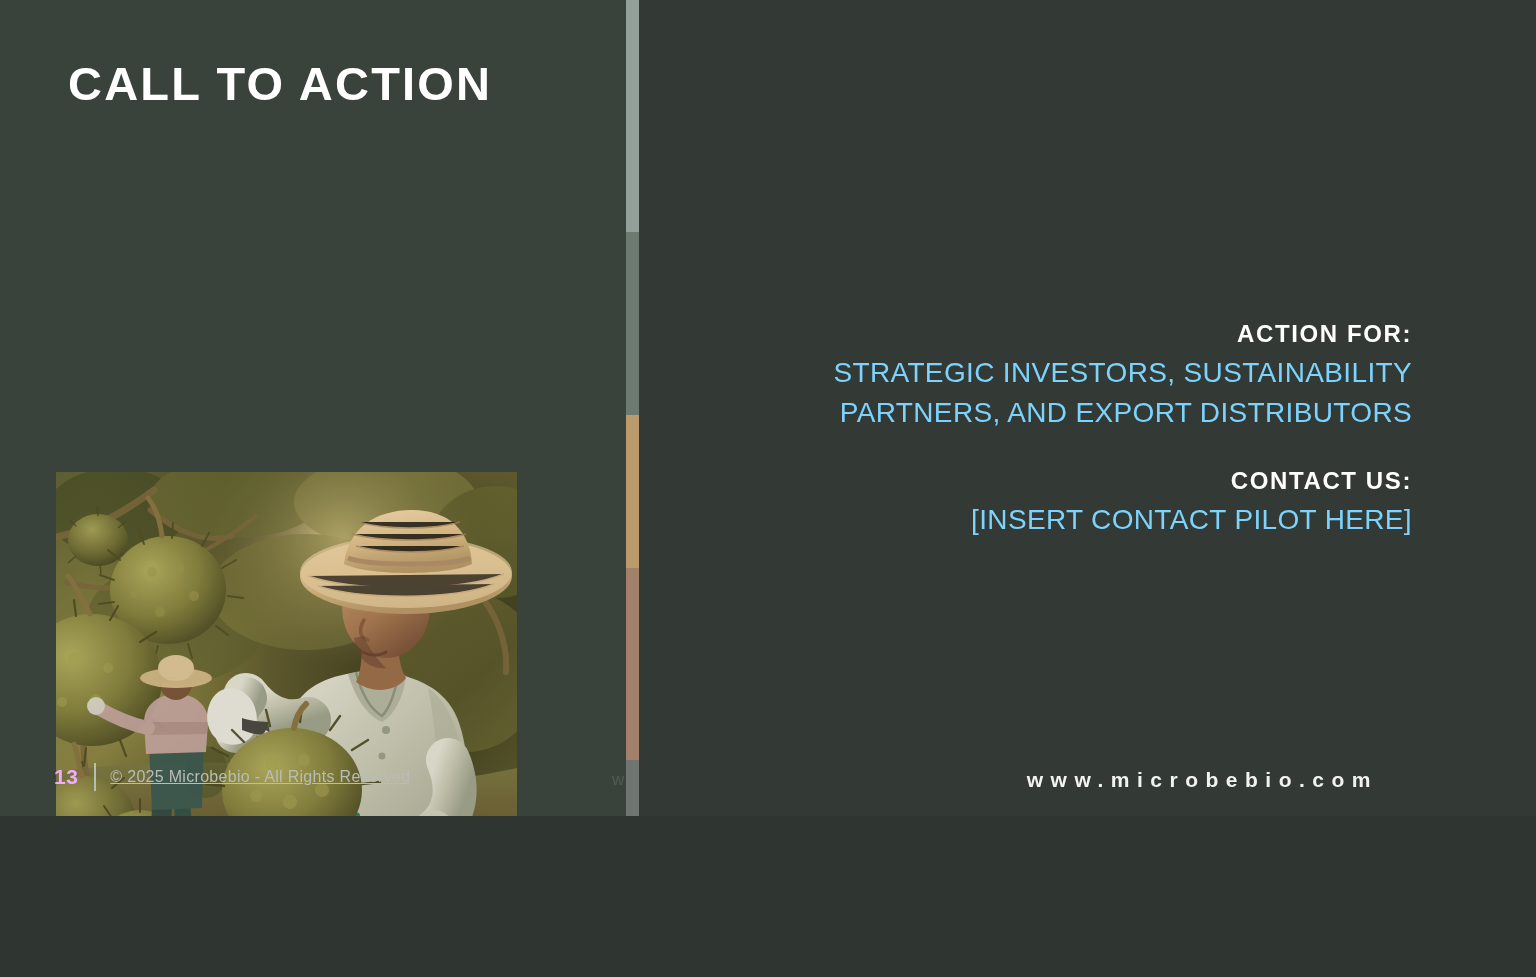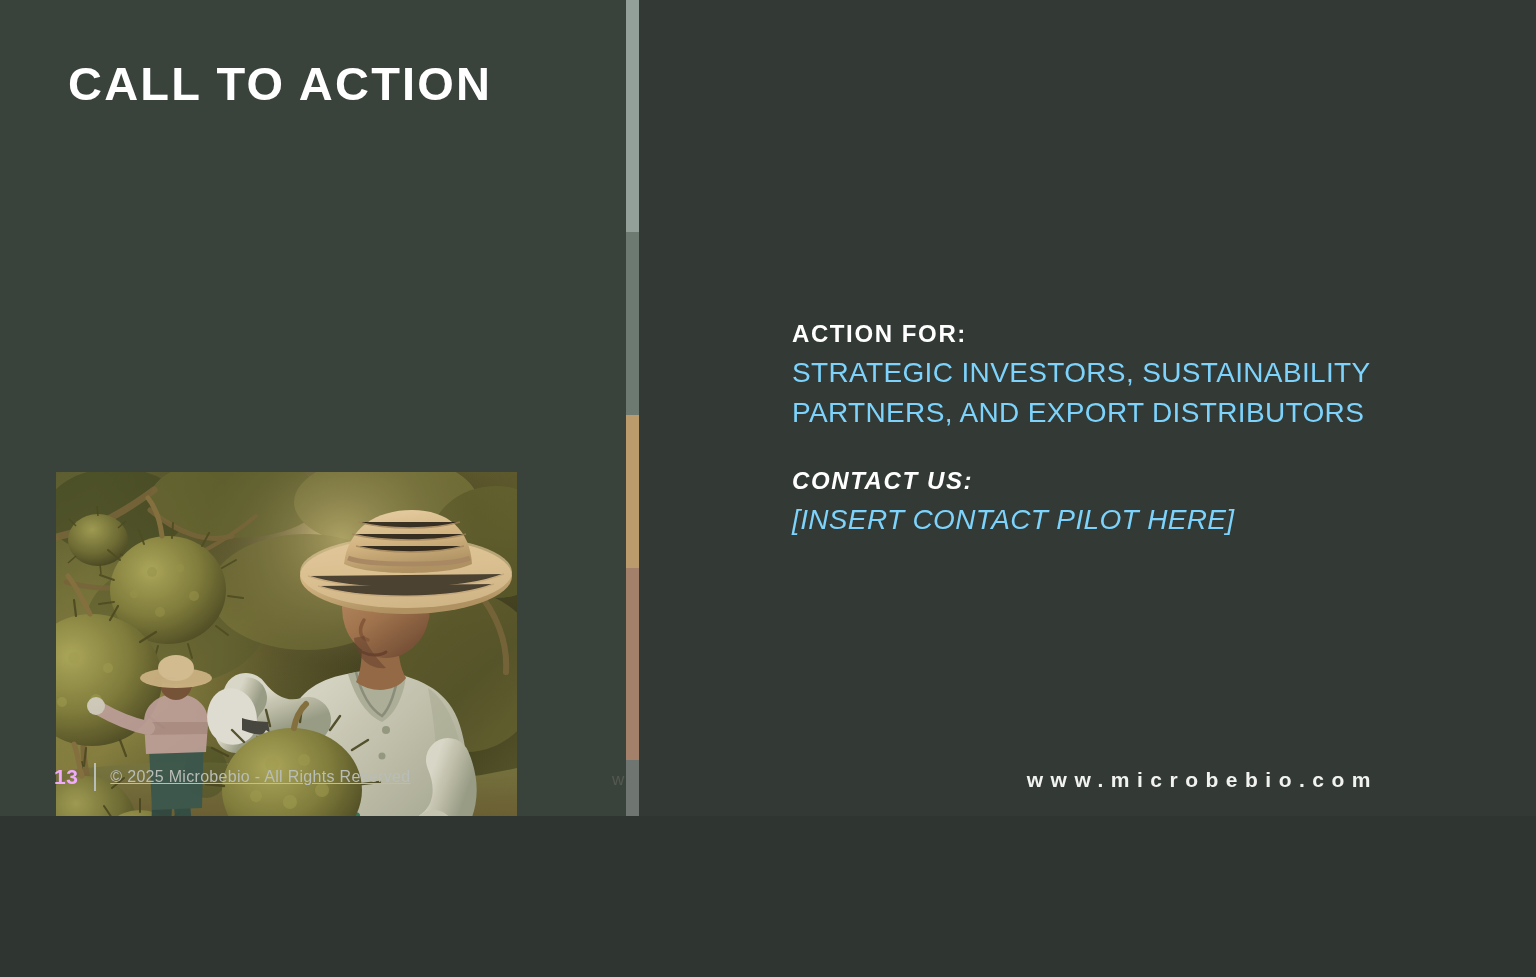--- a/index.html
+++ b/index.html
@@ -14,20 +14,21 @@
     font-family: "Liberation Sans", sans-serif;
     -webkit-font-smoothing: antialiased;
   }
 
   #slide {
     position: relative;
     width: 1536px;
     height: 816px;
     background: #333a35;
     overflow: hidden;
+    text-align: right;
   }
 
   
   .left-panel {
     position: absolute;
     left: 0; top: 0;
     width: 626px;
     height: 977px;
     background: #3a423c;
   }
@@ -74,21 +75,21 @@
   .seg-5 { flex: 1;       background: #6f7671; }
 
   
   .content-block {
     position: absolute;
     left: 792px;
     top: 318px;
     width: 620px;
   }
   .group { margin-bottom: 32px; }
-  .group:last-child { margin-bottom: 12px; font-style: italic; }
+  .group:last-child { margin-bottom: 12px; }
 
   .group-heading {
     font-size: 24px;
     font-weight: 700;
     letter-spacing: 1.6px;
     color: #ffffff;
     line-height: 1.35;
     margin-bottom: 3px;
   }
   .group-body {

